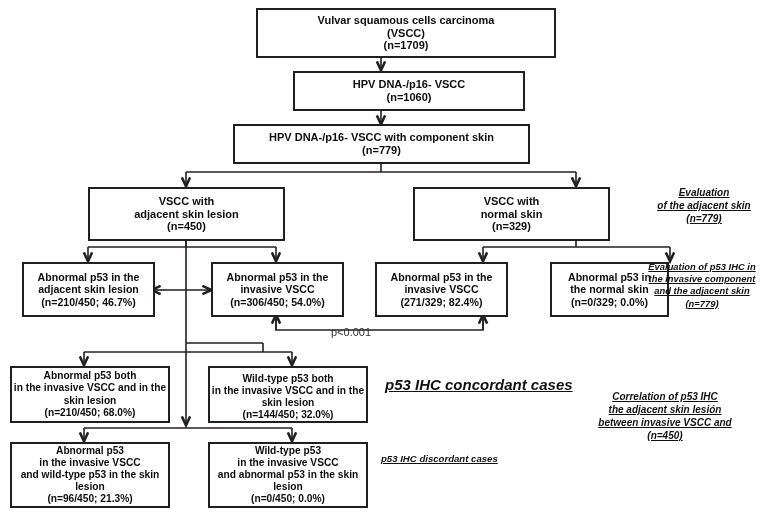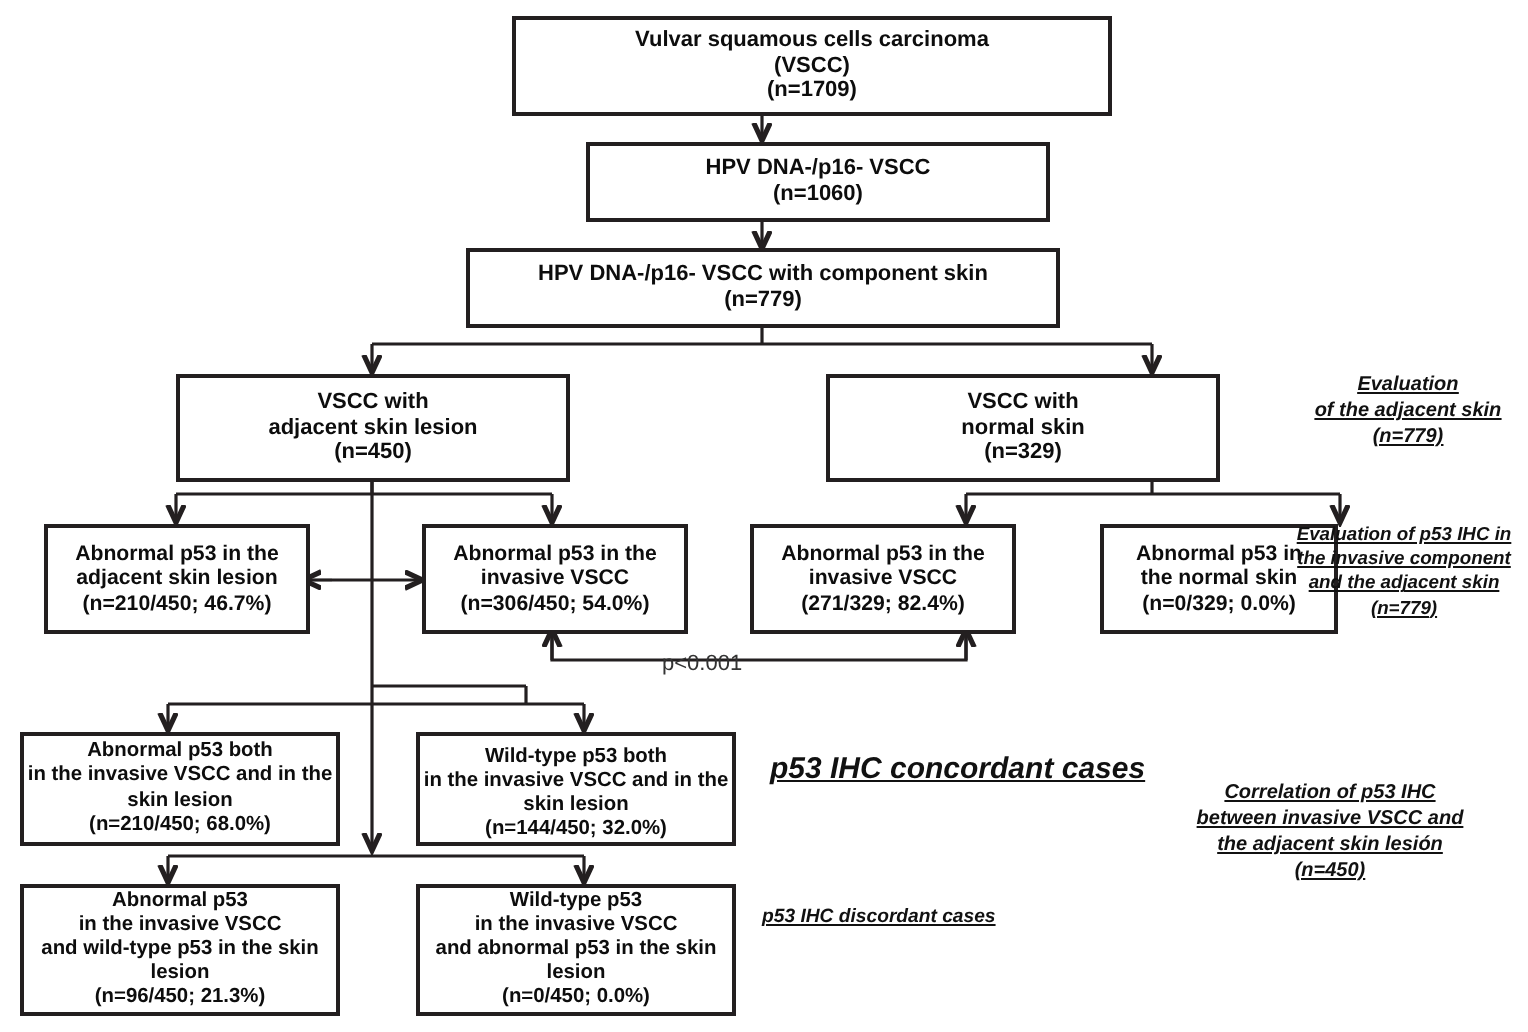--- a/index.html
+++ b/index.html
@@ -204,22 +204,22 @@
 
   <div class="note" style="left:640px;top:261px;width:124px;font-size:9.4px;">
     <span>Evaluation of p53 IHC in</span>
     <span>the invasive component</span>
     <span>and the adjacent skin</span>
     <span>(n=779)</span>
   </div>
 
   <div class="note" style="left:570px;top:390px;width:190px;font-size:10px;">
     <span>Correlation of p53 IHC</span>
+    <span>the adjacent skin lesión</span>
     <span>between invasive VSCC and</span>
-    <span>the adjacent skin lesión</span>
     <span>(n=450)</span>
   </div>
 
   <div class="note left" style="left:385px;top:375px;width:170px;font-size:15px;">
     <span>p53 IHC concordant cases</span>
   </div>
 
   <div class="note left" style="left:381px;top:453px;width:170px;font-size:9.6px;">
     <span>p53 IHC discordant cases</span>
   </div>

